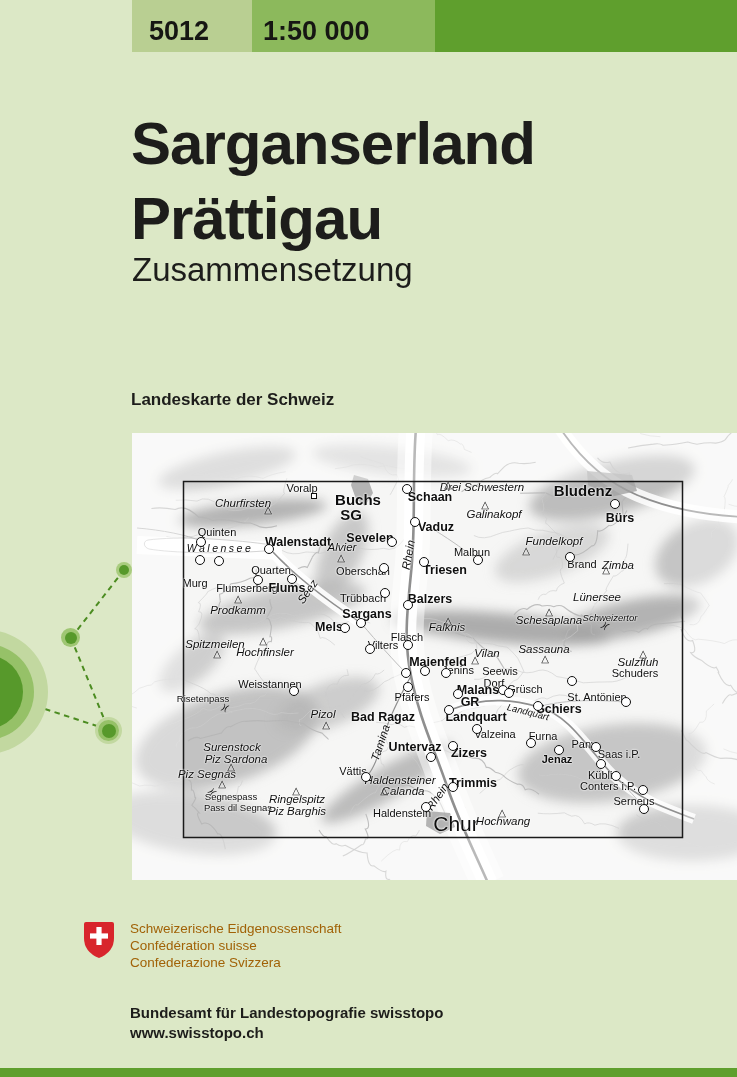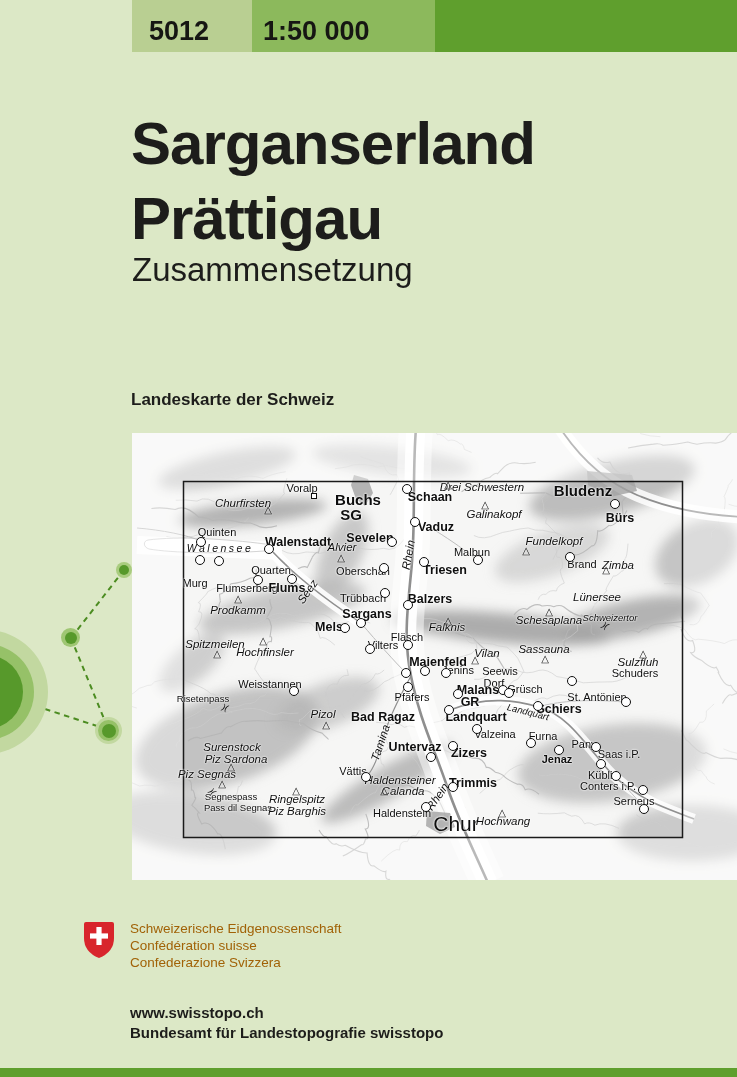--- a/index.html
+++ b/index.html
@@ -399,17 +399,17 @@
     <path d="M3,1 H29 Q31,1 31,3 V17 Q31,31 16,37 Q1,31 1,17 V3 Q1,1 3,1 Z" fill="#d8252c"></path>
     <rect x="13.4" y="6" width="5.2" height="18" fill="#ffffff"></rect>
     <rect x="7" y="12.4" width="18" height="5.2" fill="#ffffff"></rect>
   </svg>
   <div class="org" id="org-lines">
       <div>Schweizerische Eidgenossenschaft</div>
       <div>Confédération suisse</div>
       <div>Confederazione Svizzera</div>
     </div>
   <div class="office">
+    <div>Bundesamt für Landestopografie swisstopo</div>
     <div>www.swisstopo.ch</div>
-    <div>Bundesamt für Landestopografie swisstopo</div>
   </div>
   <div class="bottom-bar"></div>
 </div>
 
 </body></html>

